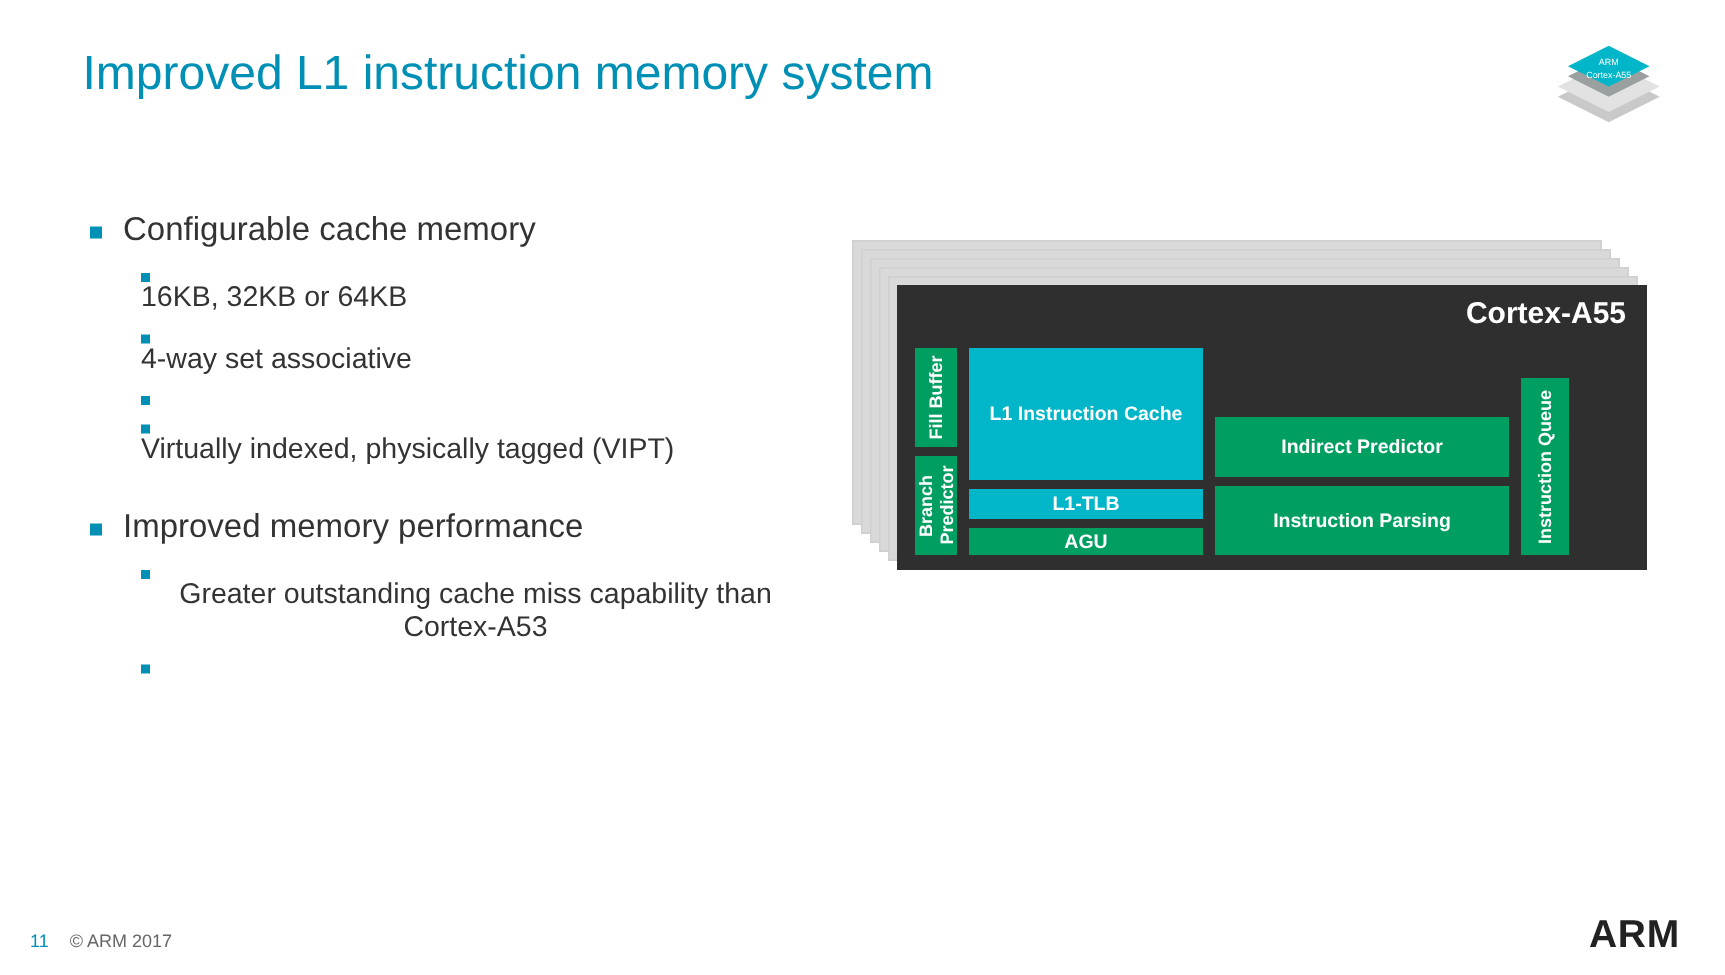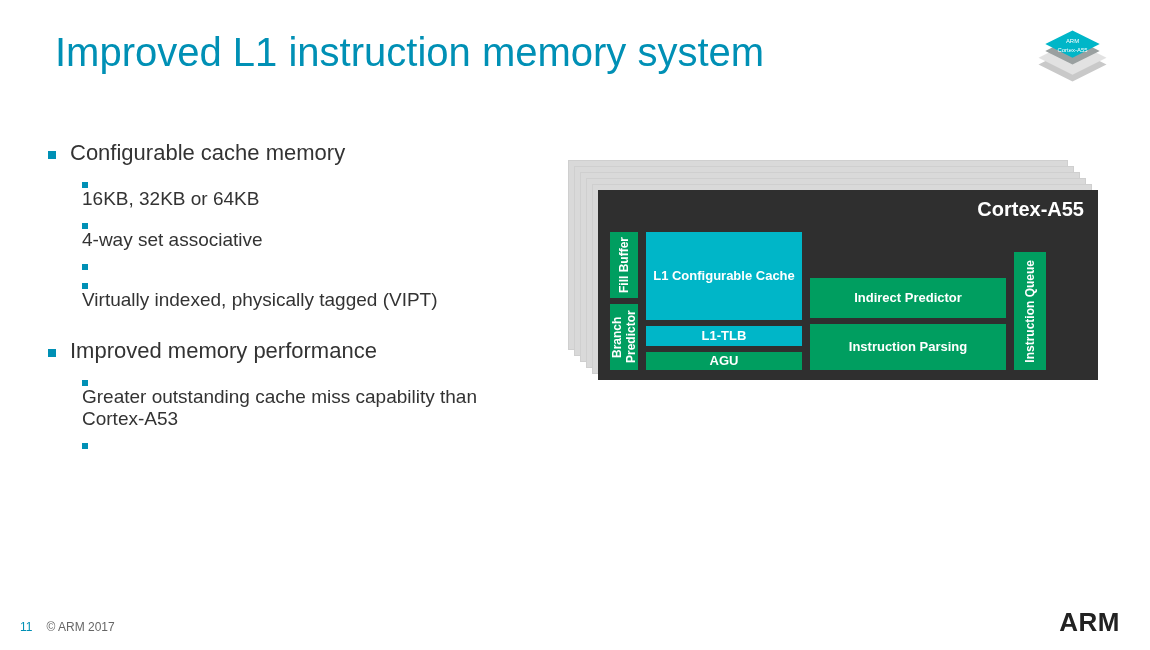--- a/index.html
+++ b/index.html
@@ -9,36 +9,37 @@
     background: #fff;
     font-family: "Segoe UI", "Helvetica Neue", Arial, sans-serif;
     position: relative;
     overflow: hidden;
     color: #333;
   }
   .title {
     position: absolute;
     left: 55px;
     top: 30px;
-    font-size: 40px;
+    font-size: 32px;
     font-weight: 300;
     color: #0090b5;
   }
   .chip-badge {
     position: absolute;
     right: 25px;
     top: 5px;
     width: 105px;
     height: 85px;
   }
   .content {
     position: absolute;
-    left: 48px;
+    left: 60px;
     top: 140px;
     width: 480px;
+    text-align: center;
   }
   .bullet-l1 {
     display: flex;
     align-items: flex-start;
     margin-bottom: 6px;
     font-size: 22px;
     color: #333;
     font-weight: 400;
   }
   .bullet-l1 .sq {
@@ -193,21 +194,21 @@
     <div class="slab-title">Cortex-A55</div>
 
     <div class="block green narrowtext" style="left:10px; top:40px; width:32px; height:70px;">
       <span class="vlabel">Fill Buffer</span>
     </div>
     <div class="block green narrowtext" style="left:10px; top:112px; width:32px; height:70px;">
       <span class="vlabel">Branch Predictor</span>
     </div>
 
     <div class="block teal" style="left:46px; top:40px; width:160px; height:92px;">
-      <span>L1 Configurable Cache</span>
+      <span>L1 Instruction Cache</span>
     </div>
     <div class="block teal" style="left:46px; top:134px; width:160px; height:24px;">
       <span>L1-TLB</span>
     </div>
     <div class="block green" style="left:46px; top:160px; width:160px; height:22px;">
       <span>AGU</span>
     </div>
 
     <div class="block green" style="left:210px; top:86px; width:200px; height:44px;">
       <span>Indirect Predictor</span>

